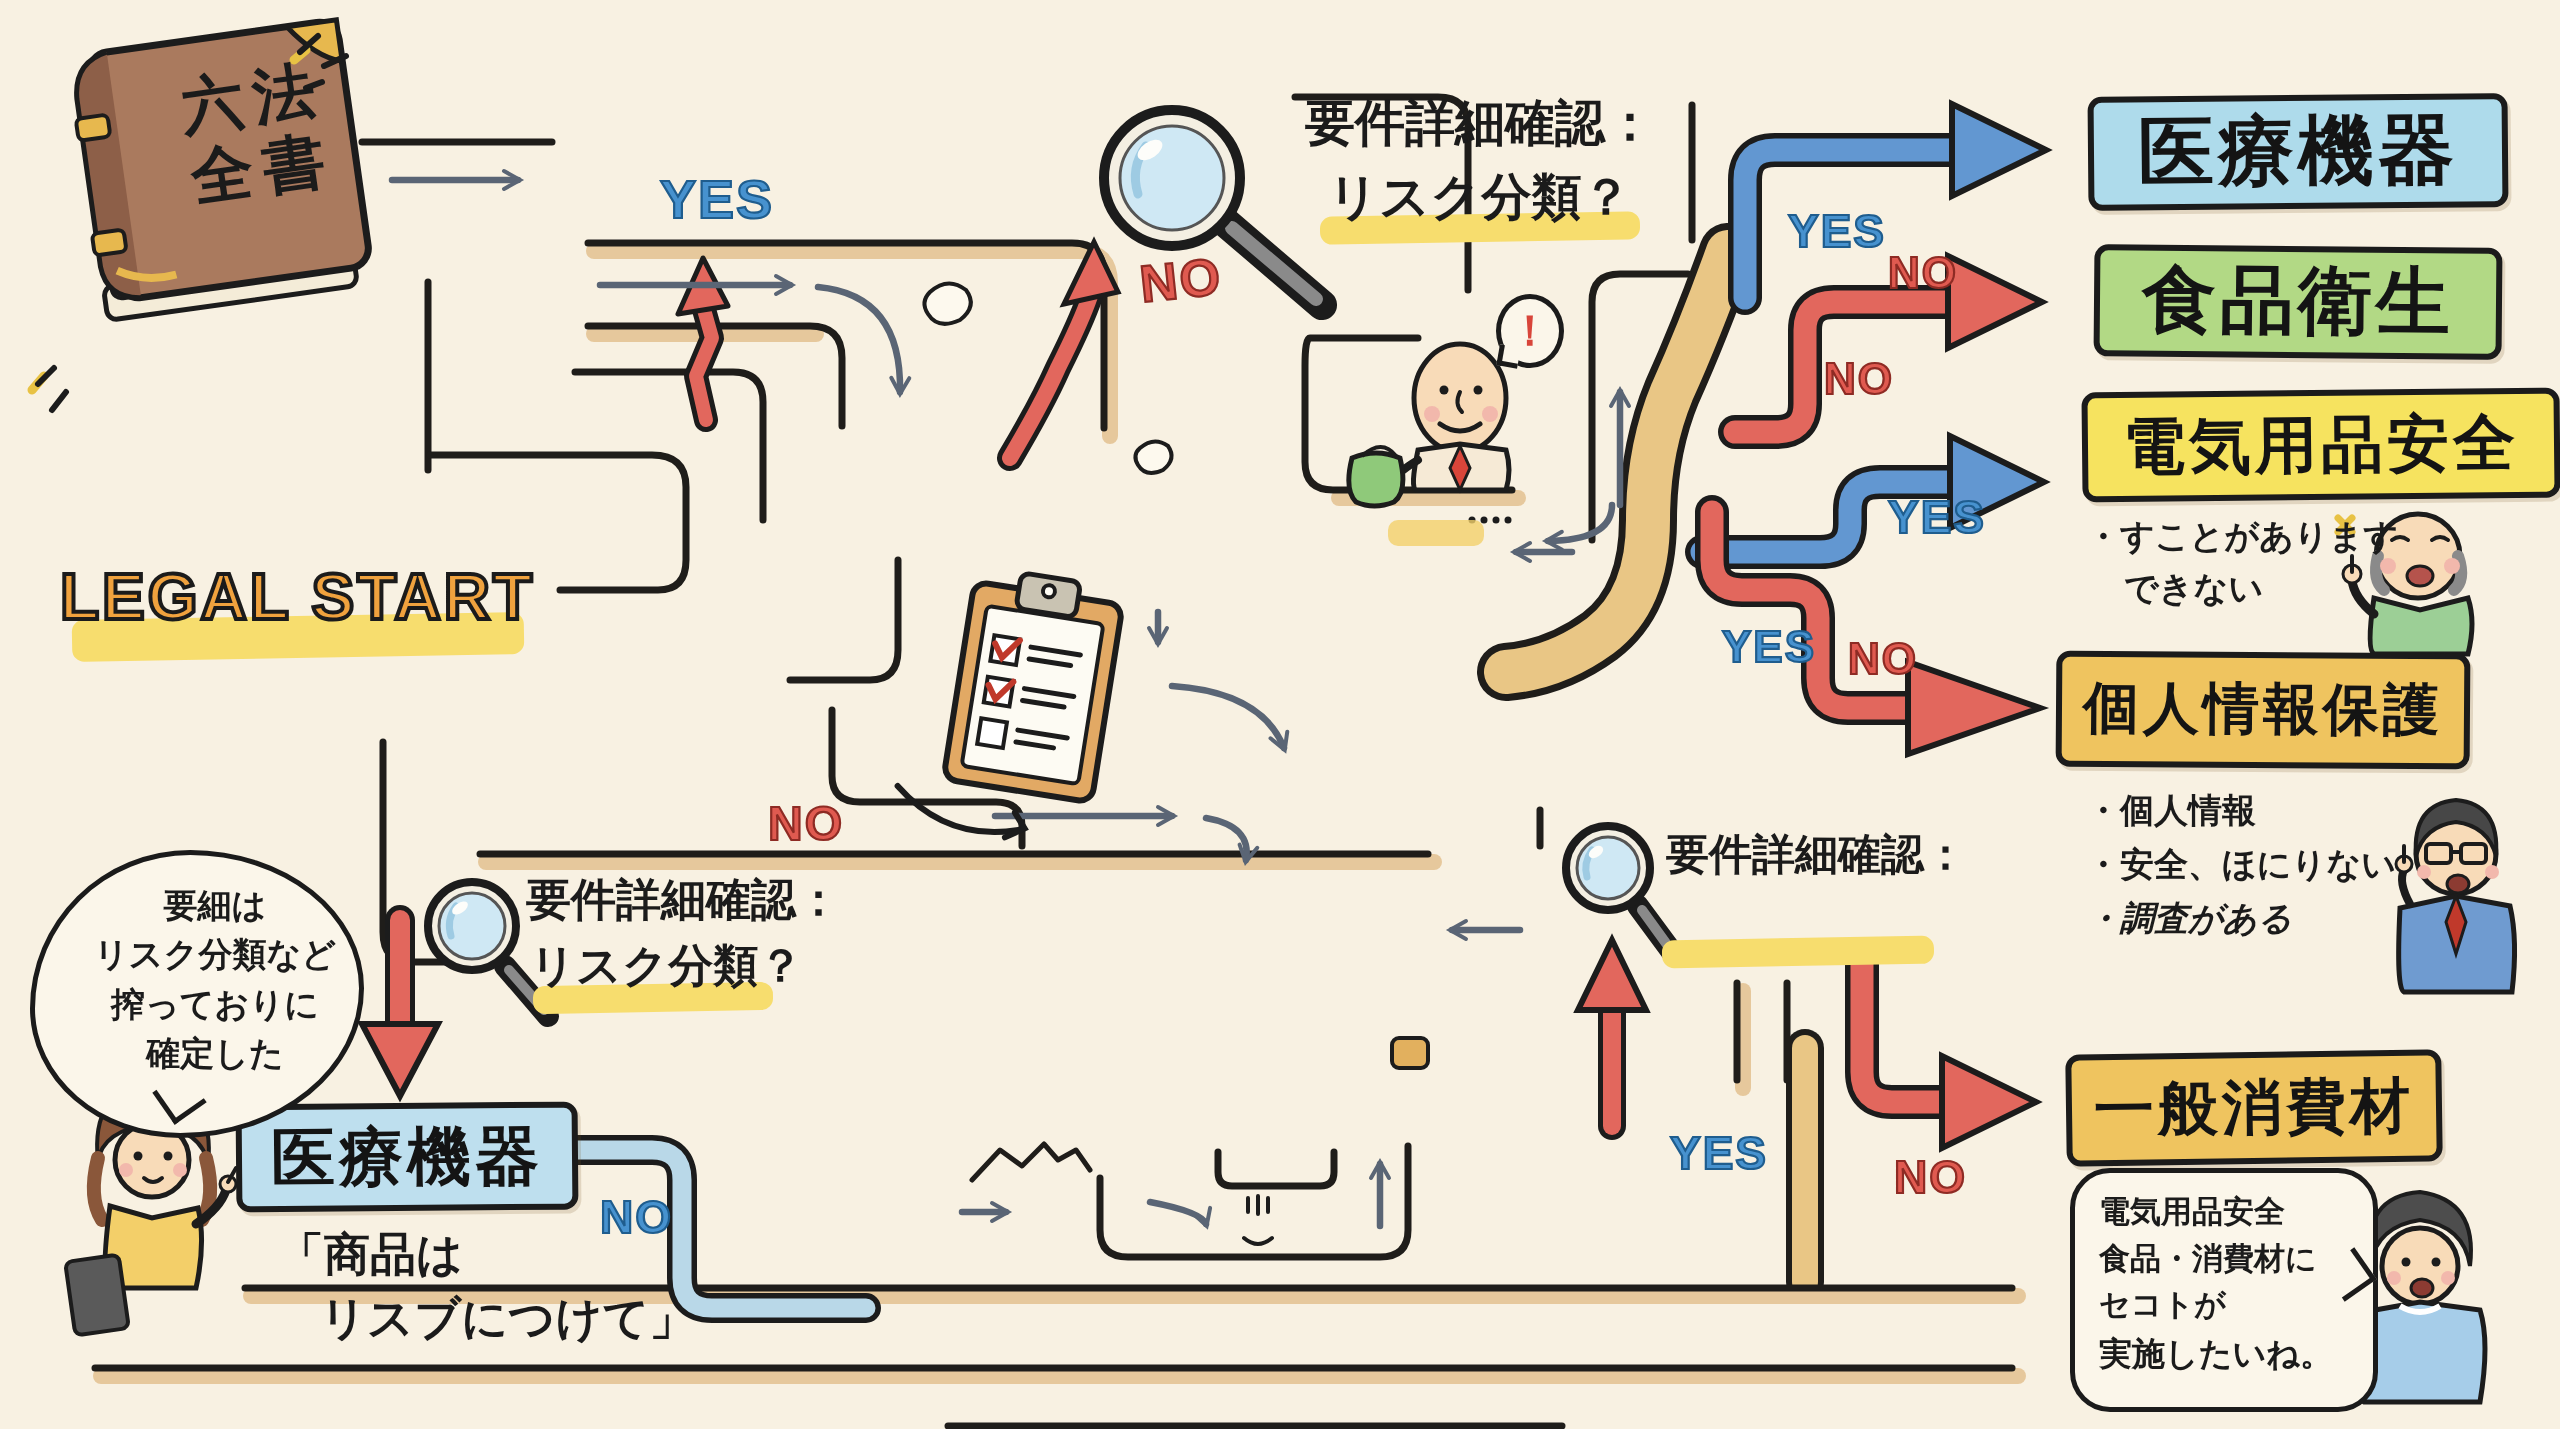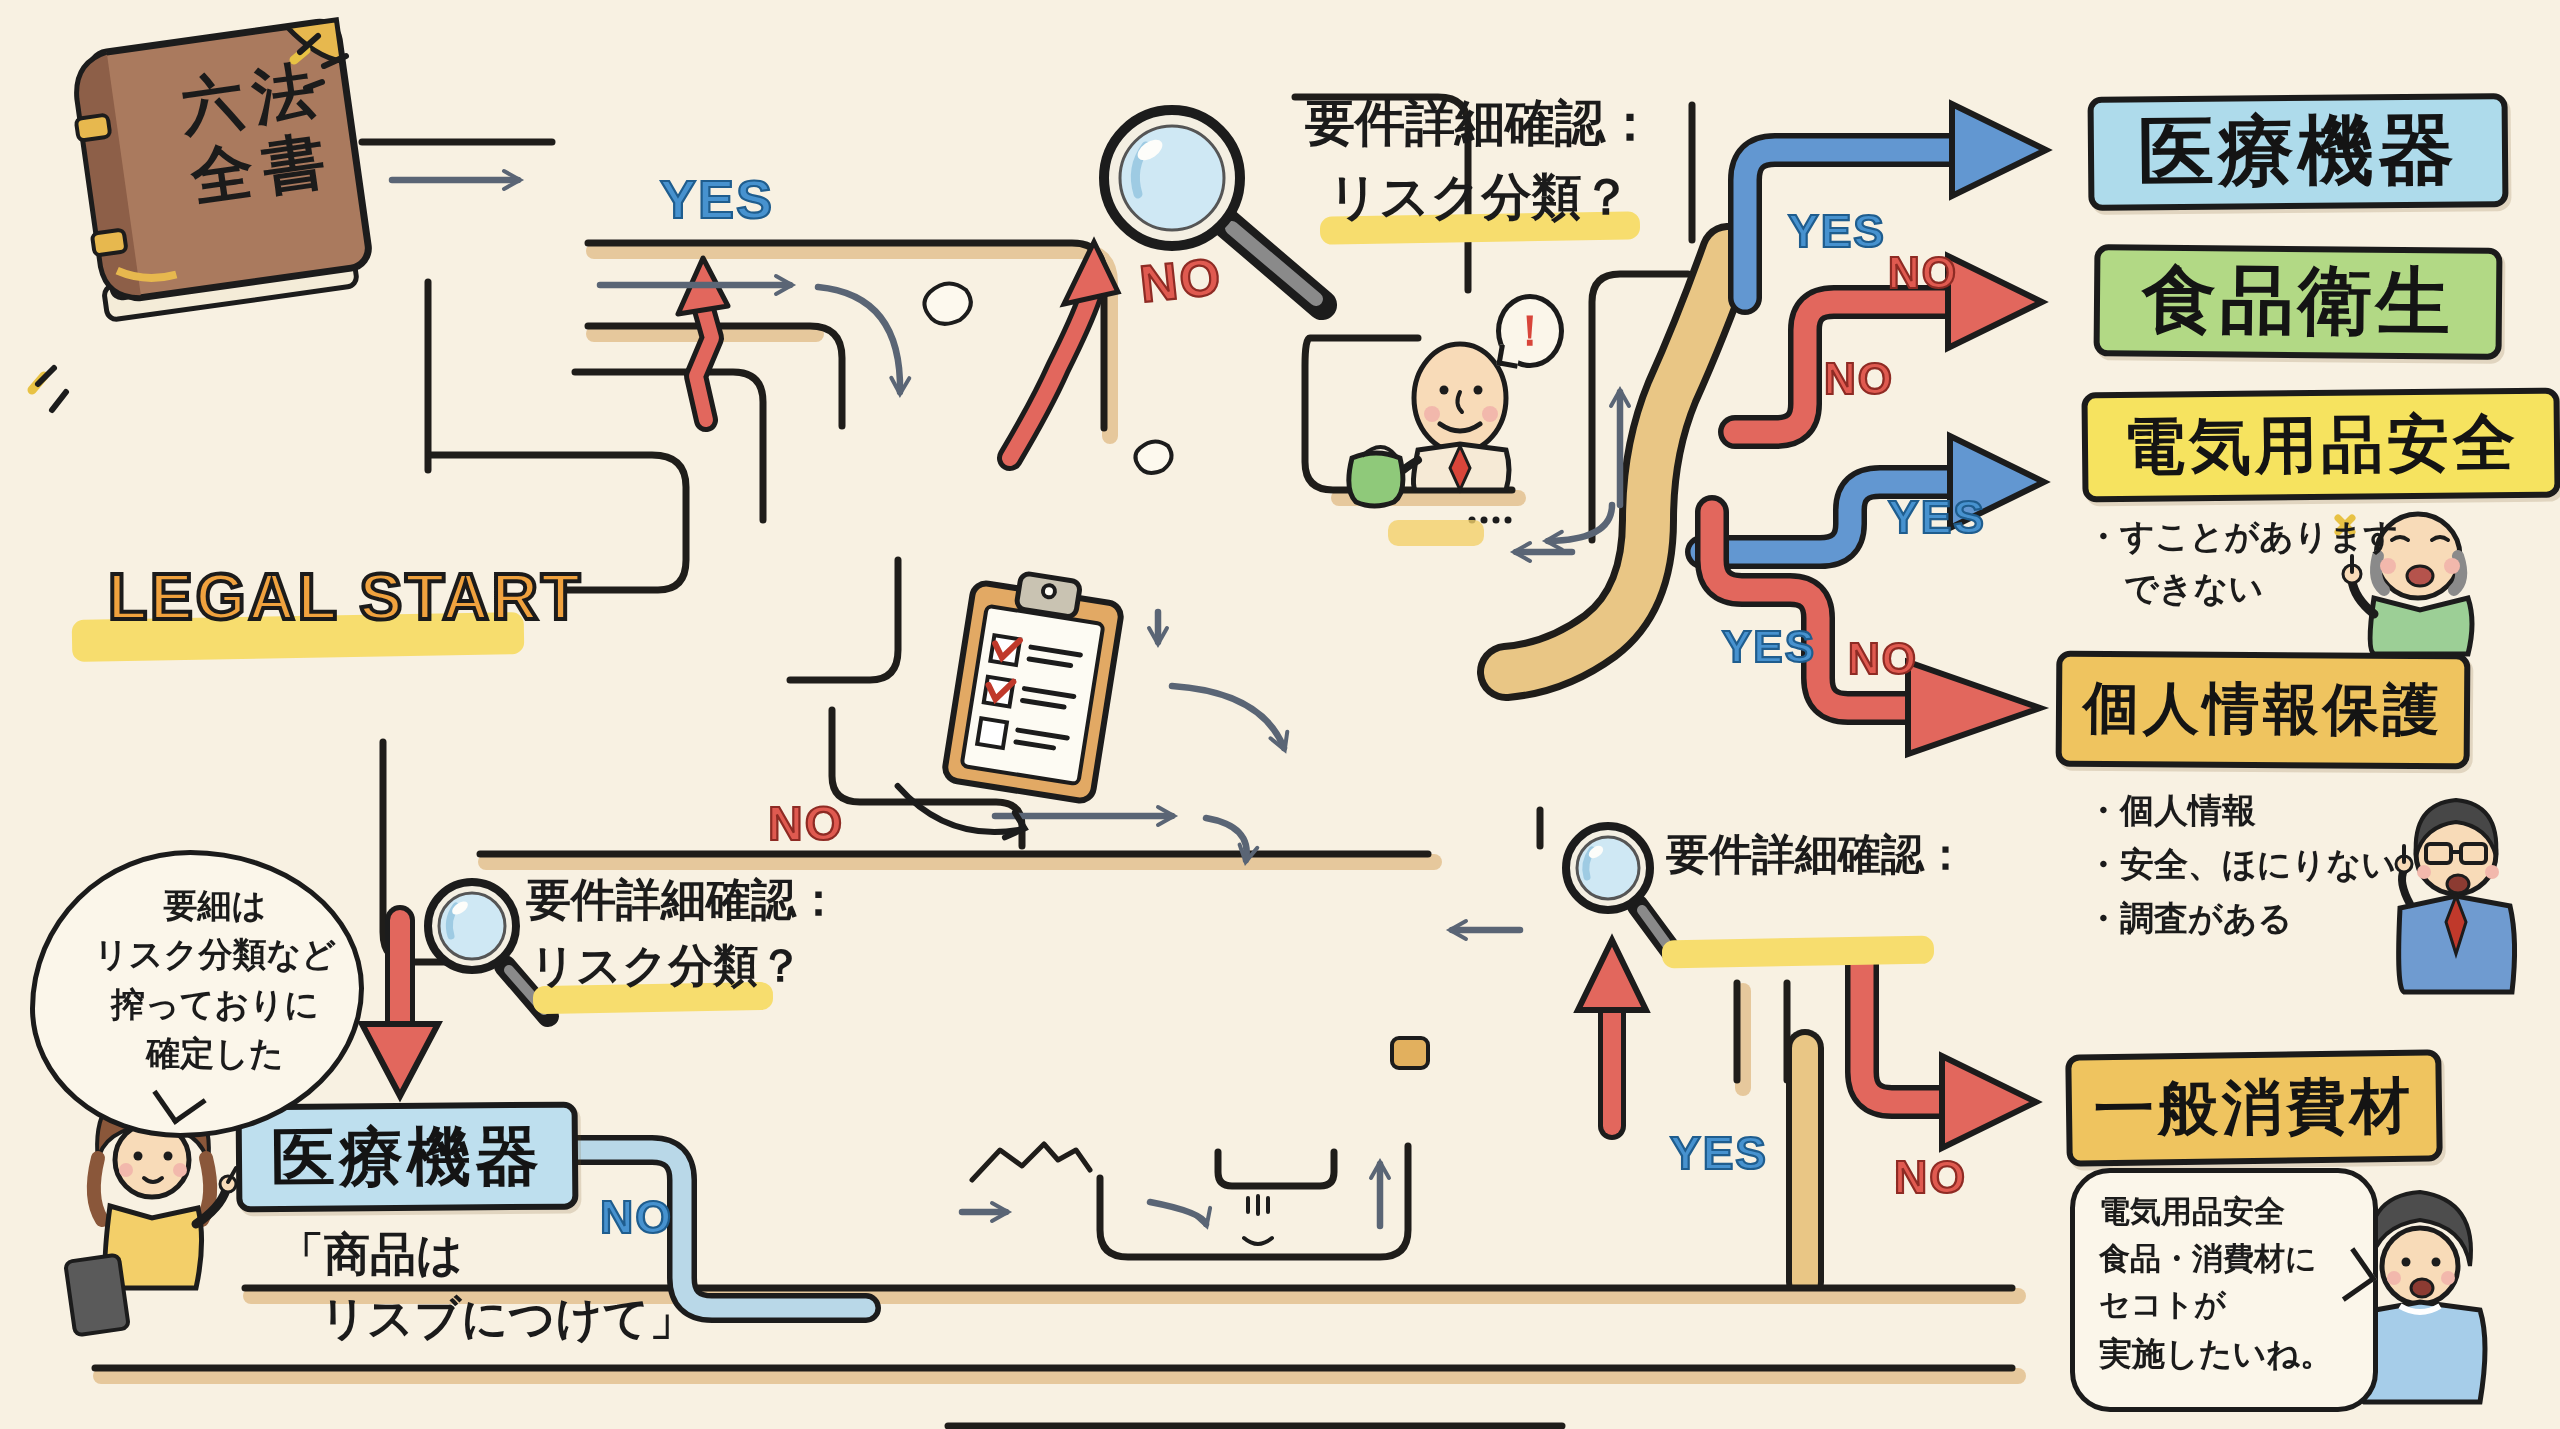--- a/index.html
+++ b/index.html
@@ -294,21 +294,21 @@
     <circle cx="2344" cy="1292" r="10" fill="#f8dbb8" stroke="#1c1c1c" stroke-width="3"></circle>
   </g>
 </svg>
 
 <div class="booktitle" style="left:168px;top:62px;width:180px;font-size:62px;">
   <div>六法</div>
   <div>全書</div>
 </div>
 
 <div class="hl" style="left:72px;top:616px;width:452px;height:42px;"></div>
-<div class="legal" style="left:60px;top:560px;font-size:64px;margin-left:48px;">LEGAL START</div>
+<div class="legal" style="left:60px;top:560px;font-size:64px;">LEGAL START</div>
 
 <div class="lbl yes" style="left:660px;top:168px;font-size:54px;">YES</div>
 <div class="lbl no" style="left:1140px;top:250px;font-size:52px;transform:rotate(-6deg);">NO</div>
 <div class="lbl yes" style="left:1788px;top:204px;font-size:46px;">YES</div>
 <div class="lbl no" style="left:1888px;top:248px;font-size:44px;">NO</div>
 <div class="lbl no" style="left:1824px;top:354px;font-size:44px;">NO</div>
 <div class="lbl yes" style="left:1888px;top:490px;font-size:46px;">YES</div>
 <div class="lbl yes" style="left:1722px;top:622px;font-size:44px;">YES</div>
 <div class="lbl no" style="left:1848px;top:634px;font-size:44px;">NO</div>
 <div class="lbl no" style="left:768px;top:796px;font-size:48px;">NO</div>
@@ -344,21 +344,21 @@
 </div>
 <div class="endbox" style="left:236px;top:1103px;width:330px;height:96px;font-size:64px;background:#bedfee;transform:rotate(-0.5deg);">
   <span>医療機器</span>
 </div>
 
 <div class="note-line" style="left:2086px;top:514px;font-size:34px;">・すことがあります</div>
 <div class="note-line" style="left:2124px;top:566px;font-size:34px;">できない</div>
 
 <div class="note-line" style="left:2086px;top:788px;font-size:34px;">・個人情報</div>
 <div class="note-line" style="left:2086px;top:842px;font-size:34px;">・安全、ほにりない</div>
-<div class="note-line" style="left:2086px;top:896px;font-size:34px;">・調査がある</div>
+<div class="note-line" style="left:2086px;top:896px;font-size:34px;font-style:italic;">・調査がある</div>
 
 <div class="note-line" style="left:278px;top:1224px;font-size:46px;">「商品は</div>
 <div class="note-line" style="left:320px;top:1288px;font-size:46px;">リスブにつけて」</div>
 
 <div class="bubble cloud" style="left:30px;top:850px;width:288px;height:252px;padding:26px 0 0 36px;">
   <div class="bline" style="font-size:34px;line-height:1.45;">要細は</div>
   <div class="bline" style="font-size:34px;line-height:1.45;">リスク分類など</div>
   <div class="bline" style="font-size:34px;line-height:1.45;">搾っておりに</div>
   <div class="bline" style="font-size:34px;line-height:1.45;">確定した</div>
 </div>

